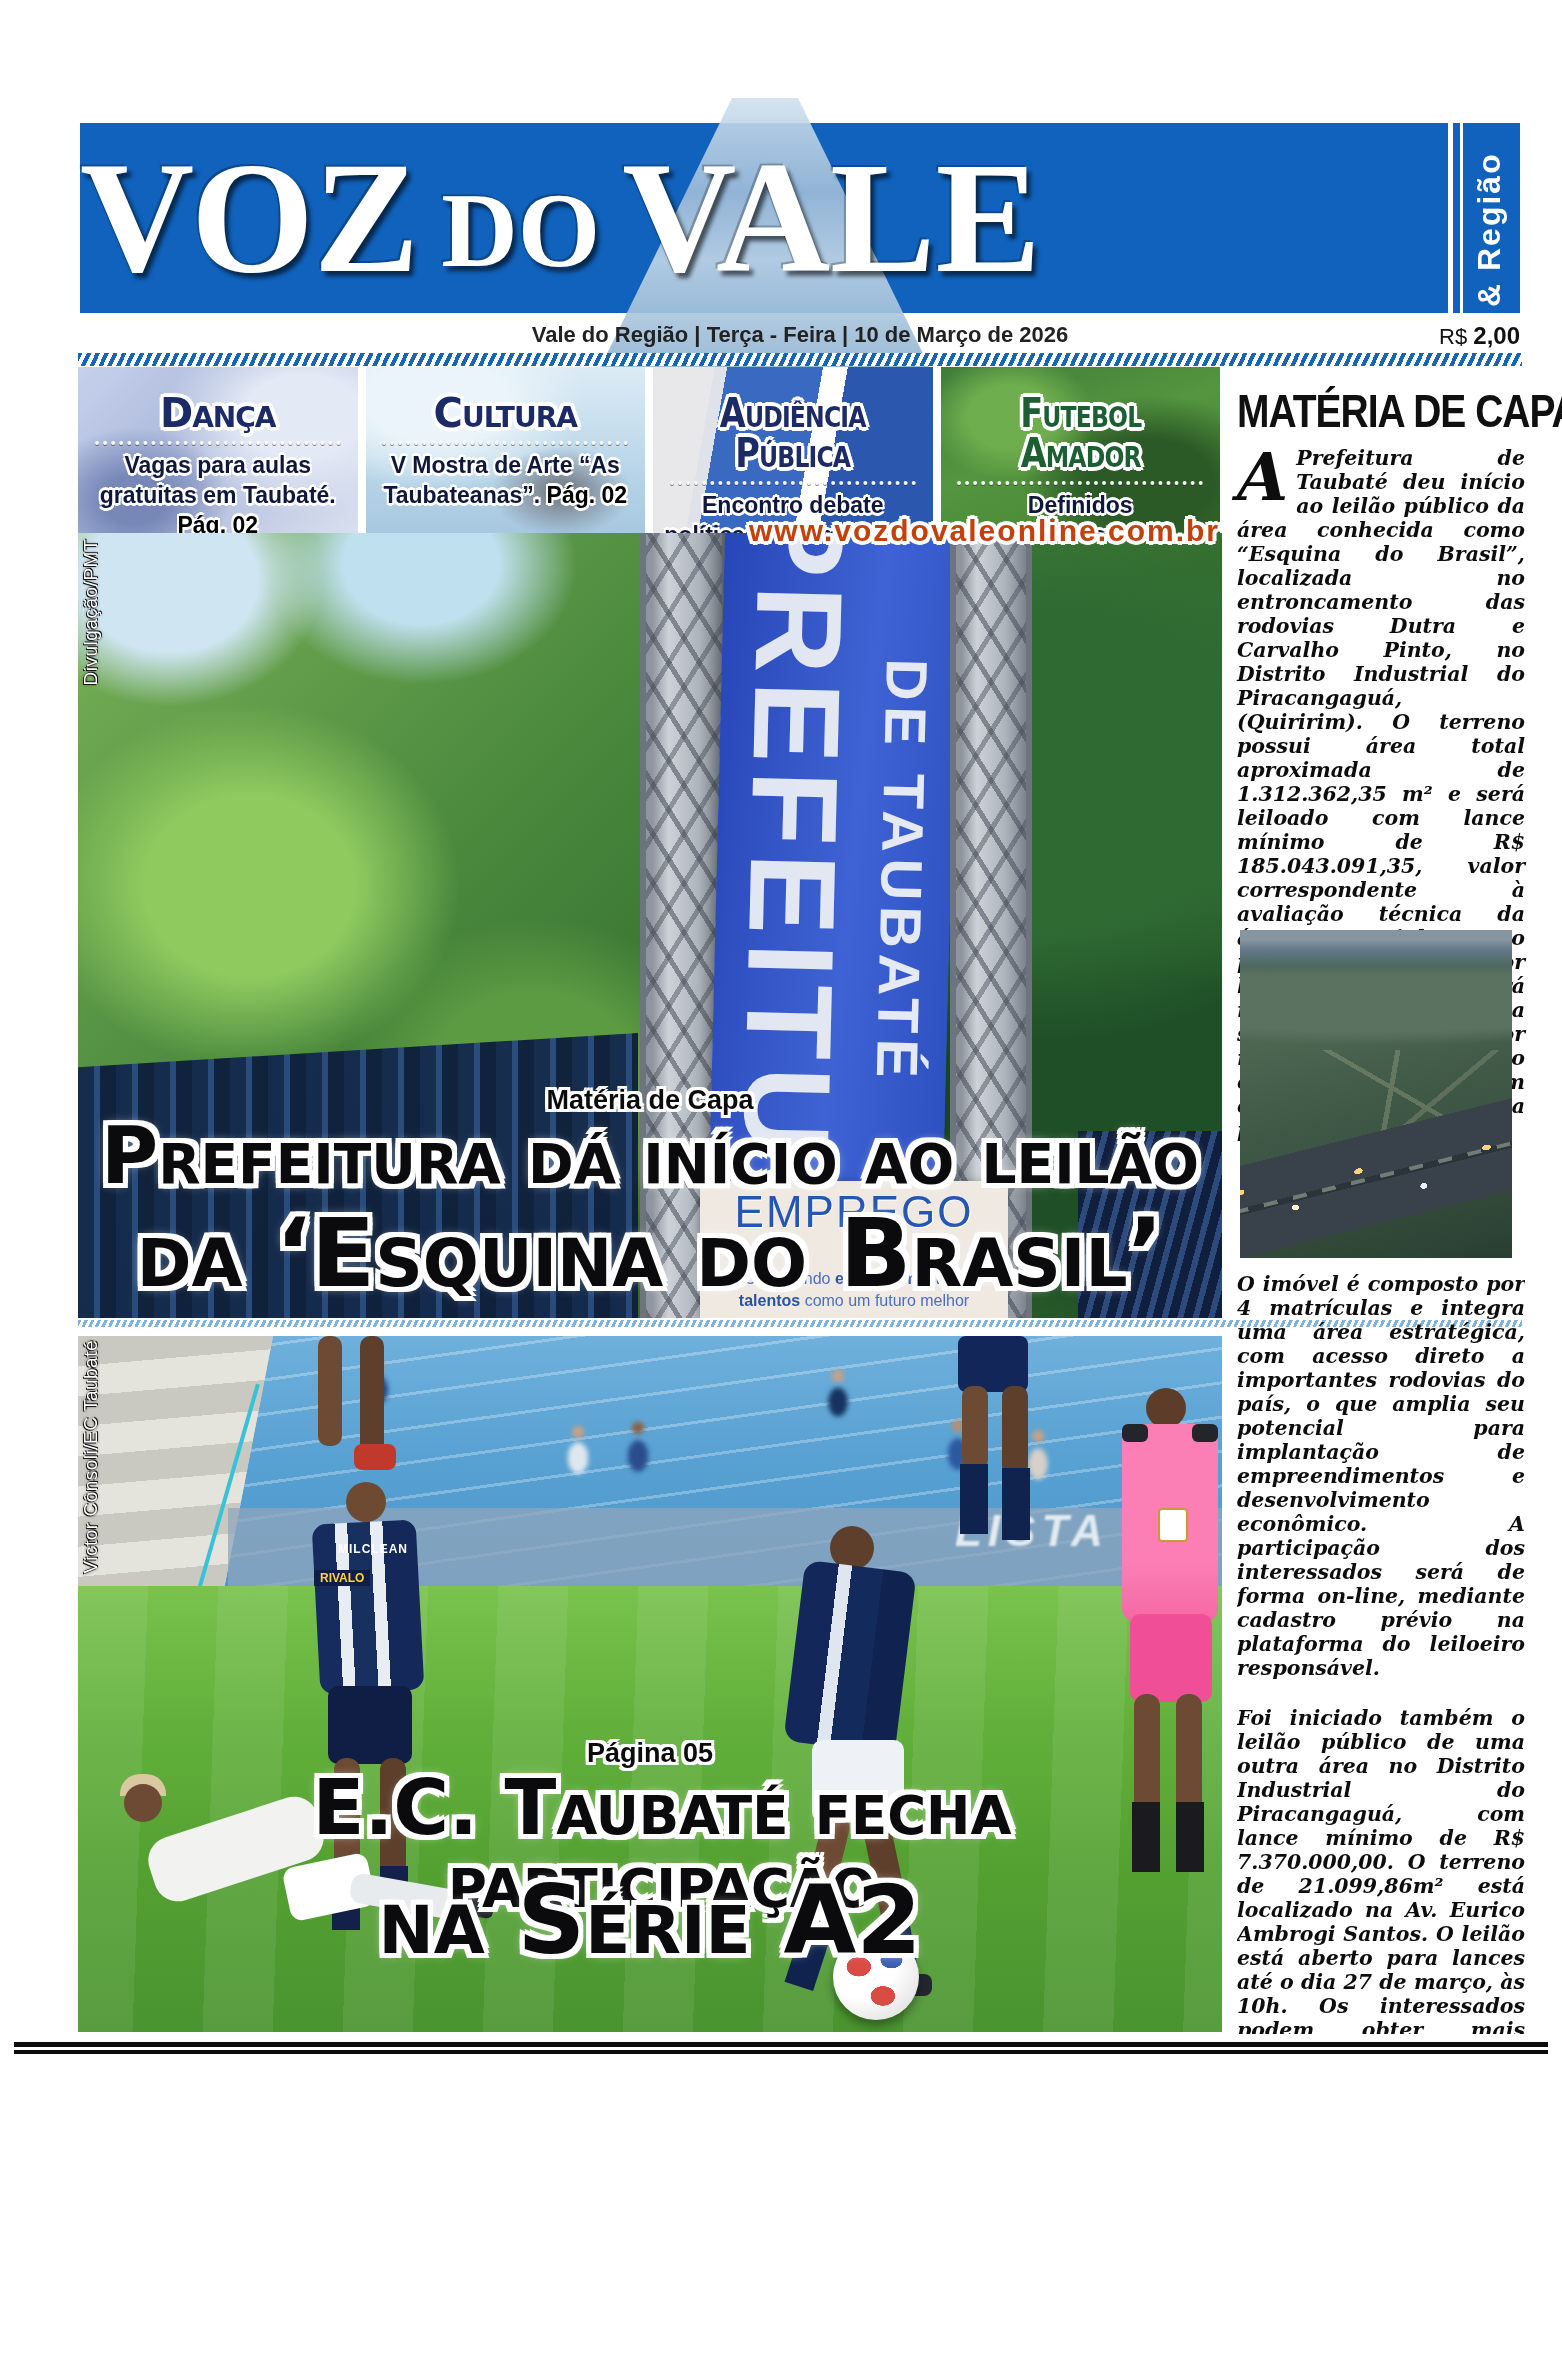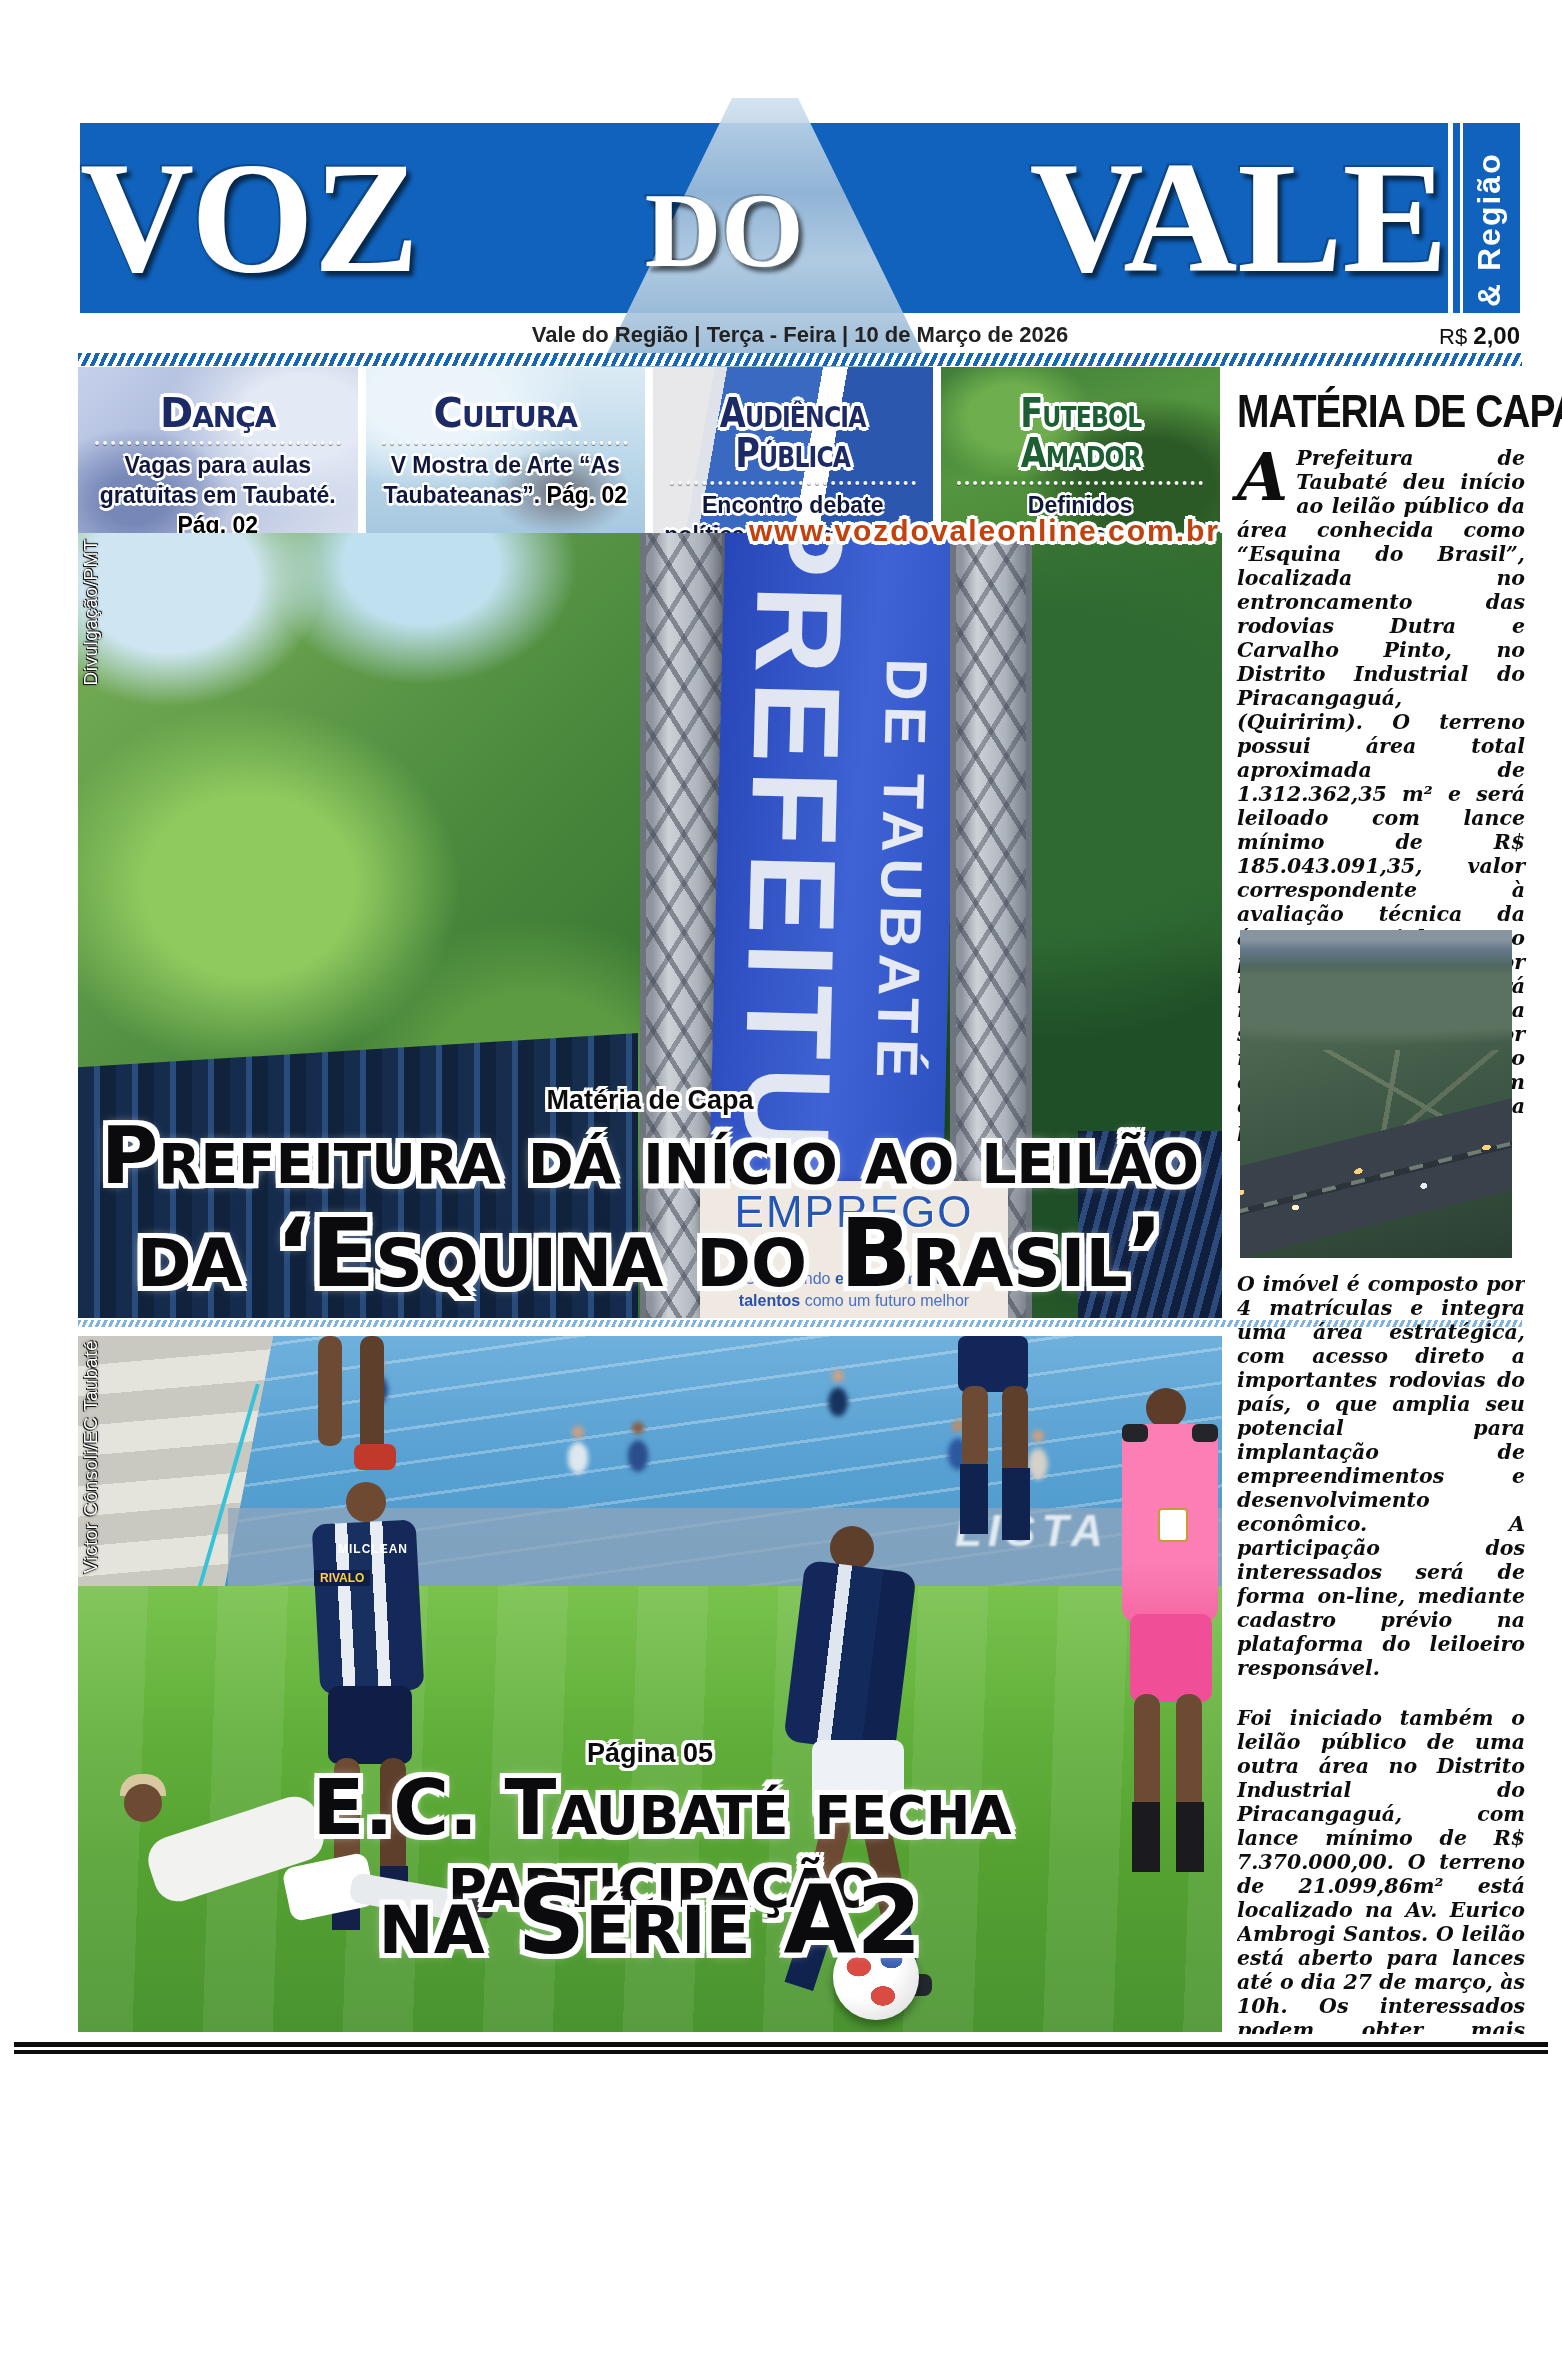--- a/index.html
+++ b/index.html
@@ -5,21 +5,21 @@
   html,body{margin:0;padding:0;background:#fff;}
   .page{position:relative;width:1562px;height:2368px;background:#fff;overflow:hidden;
         font-family:"Liberation Sans",sans-serif;}
 
   
   .mast{position:absolute;left:80px;top:123px;width:1368px;height:190px;background:#1062bc;}
   .pillar{position:absolute;left:600px;top:98px;width:330px;height:270px;
           background:linear-gradient(180deg,#cfe0ee 0%,#9fbdd9 35%,#c2d6e6 60%,#8fb3d2 100%);
           clip-path:polygon(40% 0,60% 0,100% 100%,0 100%);opacity:.9;}
   .mast-title{position:absolute;left:80px;top:123px;width:1368px;height:190px;display:flex;
-          align-items:center;justify-content:space-between;gap:22px;
+          align-items:center;justify-content:flex-start;gap:22px;
           font-family:"Liberation Serif",serif;font-weight:bold;color:#fff;
           text-shadow:4px 5px 4px rgba(0,0,0,.6),-2px -2px 0 rgba(0,0,0,.25);}
   .mast-title .big{font-size:158px;line-height:1;}
   .mast-title .mid{font-size:106px;line-height:1;padding-top:26px;}
   .region{position:absolute;left:1453px;top:123px;width:67px;height:190px;background:#1062bc;}
   .region::before{content:"";position:absolute;left:7px;top:0;bottom:0;width:3px;background:#fff;}
   .region span{position:absolute;left:18px;top:8px;height:176px;writing-mode:vertical-rl;
           transform:rotate(180deg);color:#fff;font-weight:bold;font-size:32px;letter-spacing:2px;}
 
   

